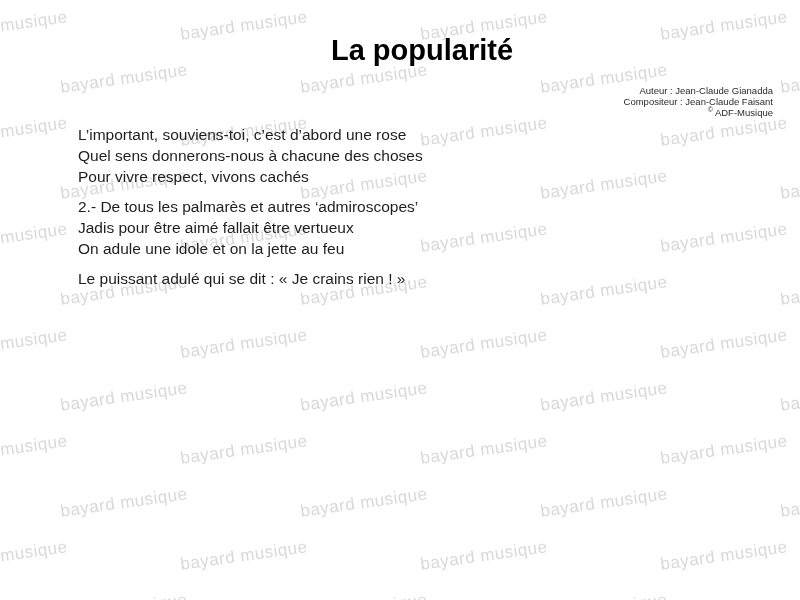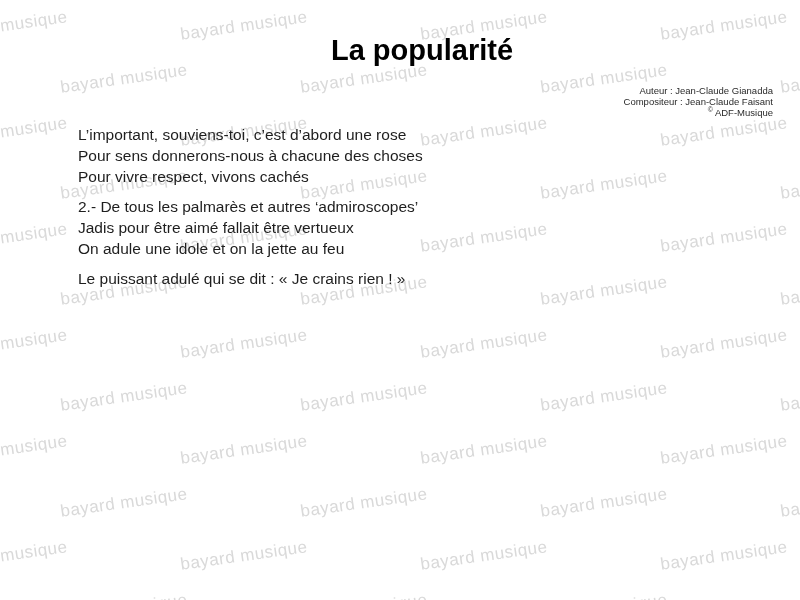--- a/index.html
+++ b/index.html
@@ -124,21 +124,21 @@
 
   <div class="credits">
     <div>Auteur : Jean-Claude Gianadda</div>
     <div>Compositeur : Jean-Claude Faisant</div>
     <div><sup>©</sup><span> ADF-Musique</span></div>
   </div>
 
   <div class="lyrics">
     <div class="stanza">
       <div class="line">L’important, souviens-toi, c’est d’abord une rose</div>
-      <div class="line">Pour sens donnerons-nous à chacune des choses</div>
+      <div class="line">Quel sens donnerons-nous à chacune des choses</div>
       <div class="line">Pour vivre respect, vivons cachés</div>
     </div>
     <div class="stanza">
       <div class="line">2.- De tous les palmarès et autres ‘admiroscopes’</div>
       <div class="line">Jadis pour être aimé fallait être vertueux</div>
       <div class="line">On adule une idole et on la jette au feu</div>
     </div>
     <div class="stanza">
       <div class="line">Le puissant adulé qui se dit : « Je crains rien ! »</div>
     </div>

